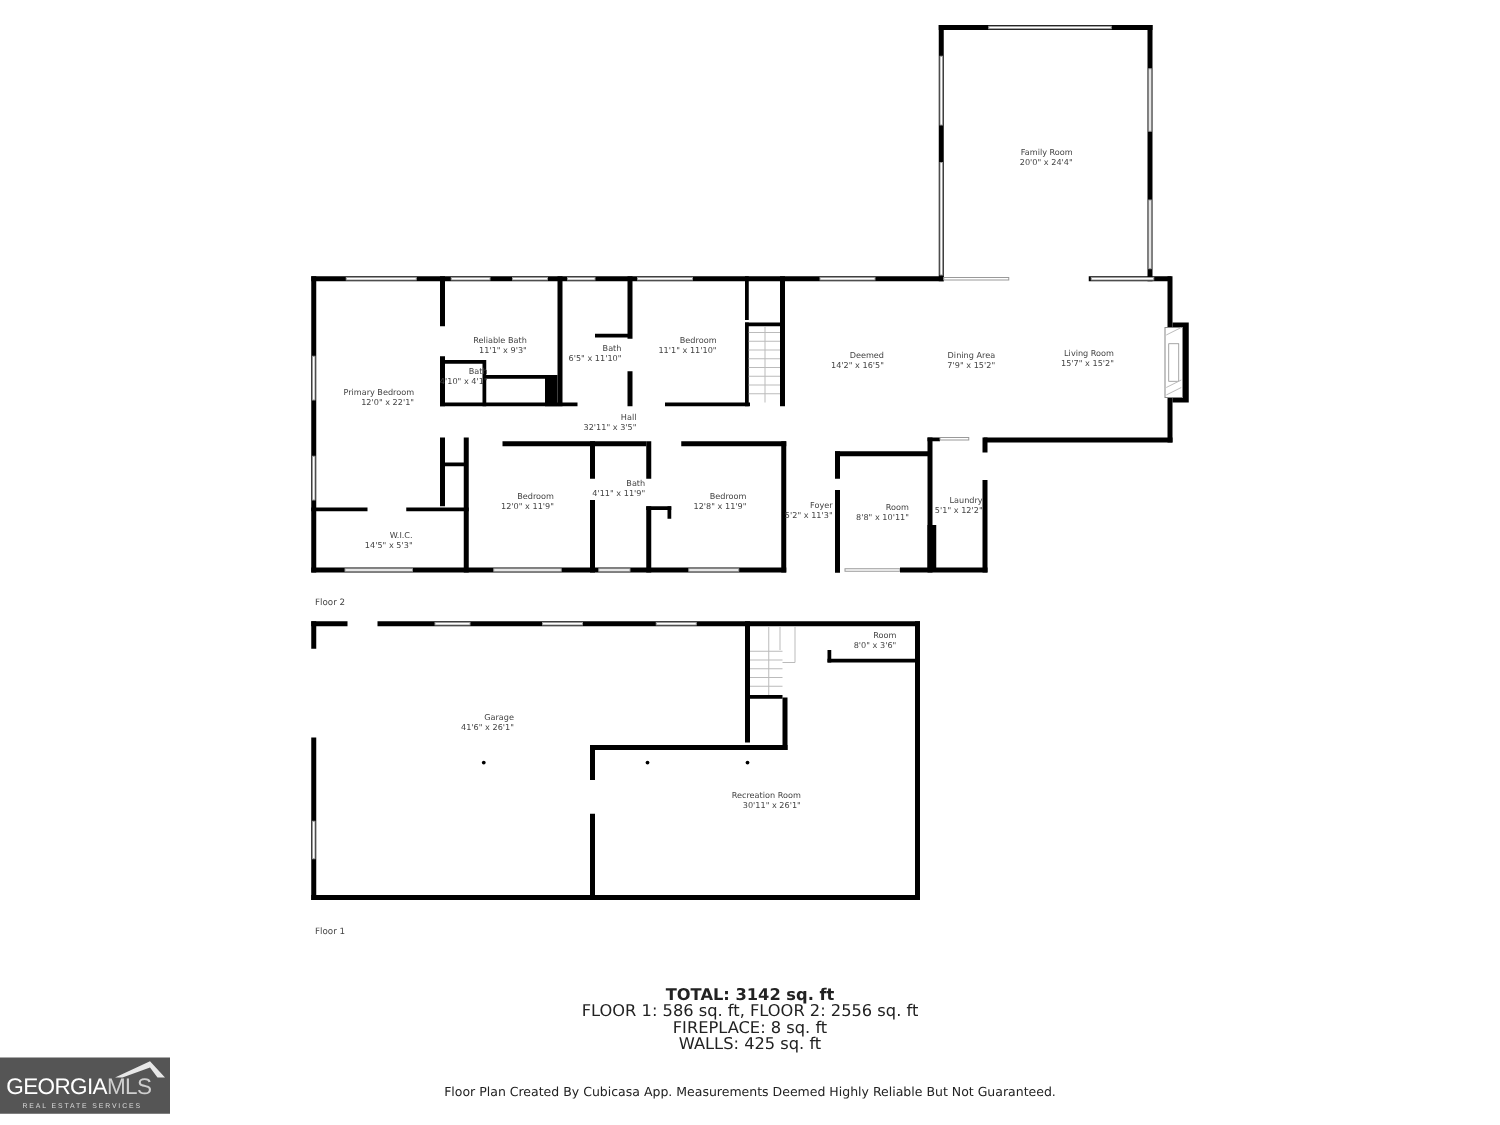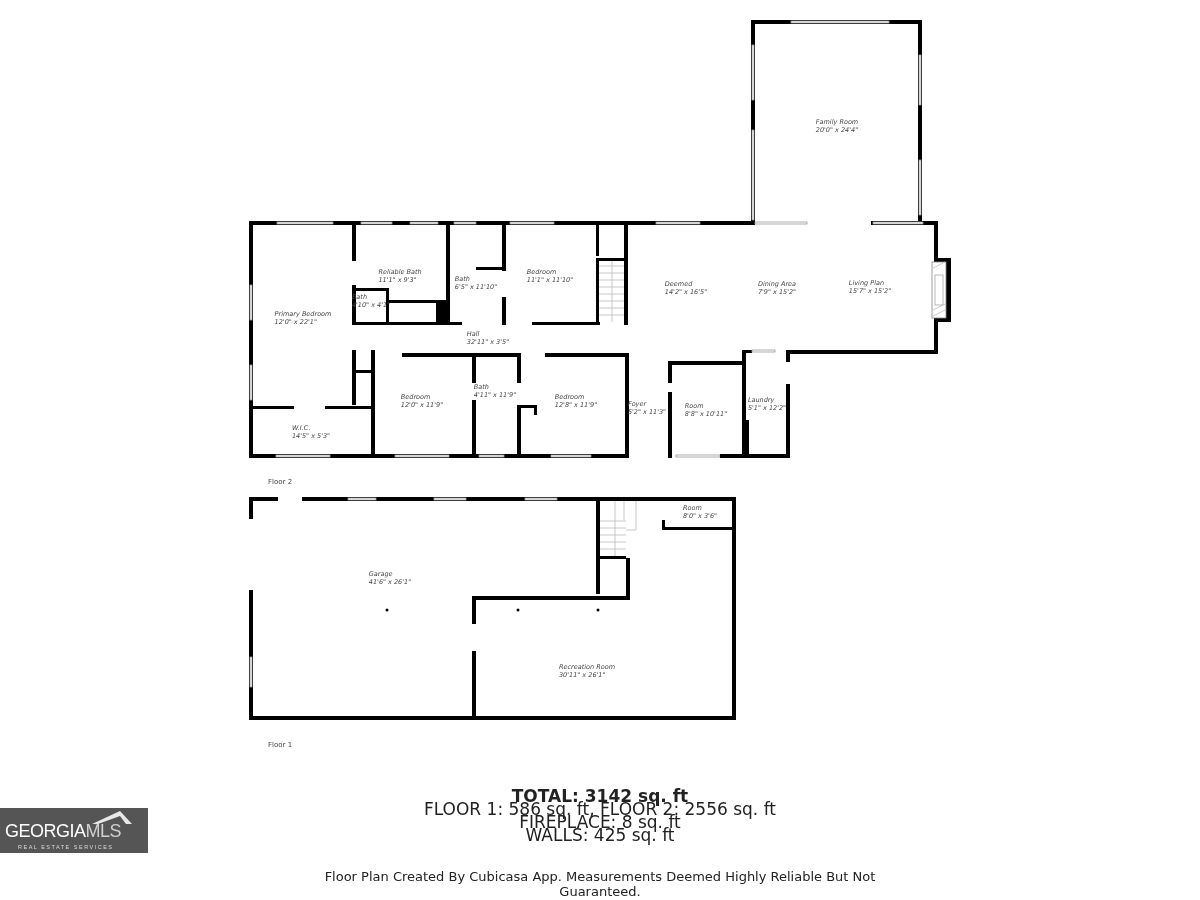--- a/index.html
+++ b/index.html
@@ -2,29 +2,29 @@
 <html><head>
   <meta charset="utf-8">
   <style>
     html, body { margin: 0; padding: 0; background: #ffffff; }
     body { width: 1200px; height: 900px; position: relative; overflow: hidden;
            font-family: "DejaVu Sans", "Liberation Sans", sans-serif; color: #333; }
     #plan { position: absolute; left: 0; top: 0; width: 1200px; height: 900px; }
     .wall { fill: #000; }
     .win { fill: #fff; stroke: #999; stroke-width: 0.8; }
     .thin { stroke: #bbb; stroke-width: 0.8; fill: none; }
-    .room-label { position: absolute; text-align: left; font-size: 6.5px; line-height: 8px;
-                  color: #444; transform: translate(-50%, -50%); white-space: nowrap; font-style: italic; }
-    .floor-label { position: absolute; font-size: 7px; color: #444; margin-left: 16px; }
+    .room-label { position: absolute; text-align: right; font-size: 6.5px; line-height: 8px;
+                  color: #444; transform: translate(-50%, -50%); white-space: nowrap; }
+    .floor-label { position: absolute; font-size: 7px; color: #444; }
     #summary { position: absolute; left: 300px; top: 790px; width: 600px; text-align: center;
-               font-size: 17px; line-height: 13px; color: #222; }
+               font-size: 13px; line-height: 13px; color: #222; }
     #summary .total { font-weight: bold; }
     #credit { position: absolute; left: 300px; top: 869px; width: 600px; text-align: center;
-              font-size: 13px; color: #222; }
-    #logo { position: absolute; left: 0; top: 808px; width: 148px; height: 45px; background: #555;
+              font-size: 10px; color: #222; }
+    #logo { position: absolute; left: 0; top: 846px; width: 136px; height: 45px; background: #555;
             color: #fff; }
     #logo .brand { position: absolute; left: 5px; top: 13px; font-size: 18px; letter-spacing: -0.5px;
                    font-family: "Liberation Sans", sans-serif; }
     #logo .brand b { font-weight: normal; }
     #logo .brand span { color: #cfcfcf; }
     #logo .sub { position: absolute; left: 18px; top: 36px; font-size: 5.5px; letter-spacing: 1.5px;
                  color: #ddd; font-family: "Liberation Sans", sans-serif; }
     #logo .roof { position: absolute; left: 90px; top: 2px; }
   </style>
 </head>
@@ -198,21 +198,21 @@
 </div>
 <div class="room-label" style="left:686px;top:288px;">
   <div>Deemed</div>
   <div>14'2" x 16'5"</div>
 </div>
 <div class="room-label" style="left:777px;top:288px;">
   <div>Dining Area</div>
   <div>7'9" x 15'2"</div>
 </div>
 <div class="room-label" style="left:870px;top:287px;">
-  <div>Living Plan</div>
+  <div>Living Room</div>
   <div>15'7" x 15'2"</div>
 </div>
 <div class="room-label" style="left:311px;top:432px;">
   <div>W.I.C.</div>
   <div>14'5" x 5'3"</div>
 </div>
 <div class="room-label" style="left:422px;top:401px;">
   <div>Bedroom</div>
   <div>12'0" x 11'9"</div>
 </div>
@@ -239,21 +239,21 @@
 <div class="floor-label" style="left:252px;top:478px;">Floor 2</div>
 
 <div class="room-label" style="left:390px;top:578px;">
   <div>Garage</div>
   <div>41'6" x 26'1"</div>
 </div>
 <div class="room-label" style="left:700px;top:512px;">
   <div>Room</div>
   <div>8'0" x 3'6"</div>
 </div>
-<div class="room-label" style="left:587px;top:640px;margin-top:31px;">
+<div class="room-label" style="left:613px;top:640px;">
   <div>Recreation Room</div>
   <div>30'11" x 26'1"</div>
 </div>
 <div class="floor-label" style="left:252px;top:741px;">Floor 1</div>
 
 <div id="summary">
   <div class="total">TOTAL: 3142 sq. ft</div>
   <div>FLOOR 1: 586 sq. ft, FLOOR 2: 2556 sq. ft</div>
   <div>FIREPLACE: 8 sq. ft</div>
   <div>WALLS: 425 sq. ft</div>

